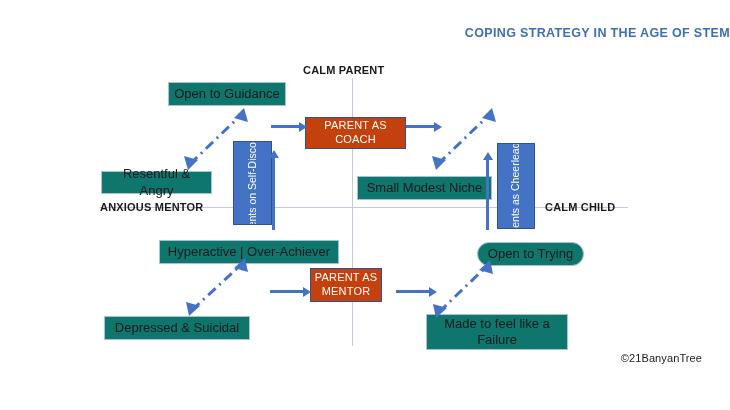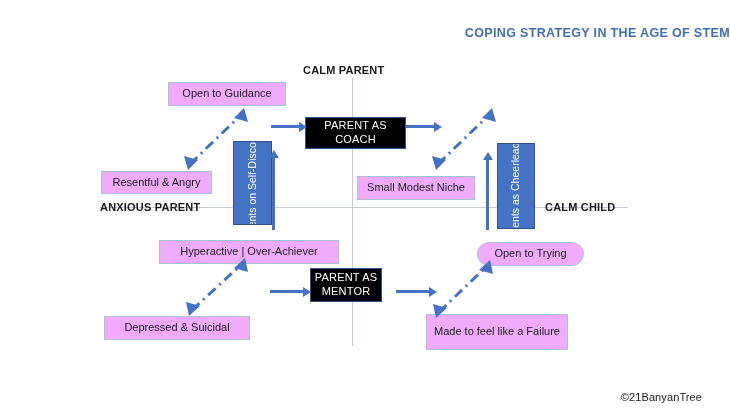--- a/index.html
+++ b/index.html
@@ -60,44 +60,44 @@
   #pole-top    { left: 303px; top: 64px; }
   #pole-bottom { left: 297px; top: 350px; }
   #pole-left   { left: 100px; top: 201px; }
   #pole-right  { left: 545px; top: 201px; }
 
   
   .obox {
     position: absolute;
     box-sizing: border-box;
     border: 1px solid #A9C4CE;
-    background: #f0abfc;
+    background: #0f766e;
     color: #1a1a1a;
-    font-size: 11px;
+    font-size: 13px;
     line-height: 1.25;
     display: flex;
     align-items: center;
     justify-content: center;
     text-align: center;
     padding: 8px 4px;
   }
   #box-open-guidance   { left: 168px; top: 82px;  width: 118px; height: 24px; }
   #box-full-potential  { left: 447px; top: 80px;  width: 157px; height: 24px; }
   #box-resentful       { left: 101px; top: 171px; width: 111px; height: 23px; }
-  #box-small-niche     { left: 357px; top: 176px; width: 118px; height: 24px; }
+  #box-small-niche     { left: 357px; top: 176px; width: 135px; height: 24px; }
   #box-hyperactive     { left: 159px; top: 240px; width: 180px; height: 24px; }
   #box-open-trying     { left: 477px; top: 242px; width: 107px; height: 24px; border-radius: 12px; }
   #box-depressed       { left: 104px; top: 316px; width: 146px; height: 24px; }
   #box-failure         { left: 426px; top: 314px; width: 142px; height: 36px; }
 
   
   .bbox {
     position: absolute;
     box-sizing: border-box;
-    background: #000000;
+    background: #c2410c;
     border: 1px solid #2F528F;
     color: #ffffff;
     font-size: 11px;
     line-height: 1.25;
     display: flex;
     align-items: center;
     justify-content: center;
     text-align: center;
     letter-spacing: 0.2px;
   }
@@ -178,39 +178,39 @@
   }
   #diag-tl { left: 176px; top: 100px; }
   #diag-tr { left: 424px; top: 100px; }
   #diag-bl { left: 178px; top: 252px; }
   #diag-br { left: 425px; top: 254px; }
 
   
   #credit {
     position: absolute;
     right: 28px;
-    top: 391px;
+    top: 352px;
     font-size: 11px;
     color: #1a1a1a;
     letter-spacing: 0.1px;
     margin-left: 35px;
   }
 </style>
 </head>
 <body>
 
 <div id="canvas">
 
   <div id="title">COPING STRATEGY IN THE AGE OF STEM</div>
 
   <div class="axis-line" id="axis-v"></div>
   <div class="axis-line" id="axis-h"></div>
 
   <div class="pole" id="pole-top">CALM PARENT</div>
-  <div class="pole" id="pole-left">ANXIOUS PARENT</div>
+  <div class="pole" id="pole-left">ANXIOUS MENTOR</div>
   <div class="pole" id="pole-right">CALM CHILD</div>
 
   <div class="obox" id="box-open-guidance">Open to Guidance</div>
   <div class="obox" id="box-resentful">Resentful &amp; Angry</div>
 
   <div class="vbar" id="bar-self-discovery">
     <span class="vtext">Parents on Self-Discovery</span>
   </div>
 
   <svg class="dsvg" id="diag-tl" width="80" height="78" viewBox="0 0 80 78">

